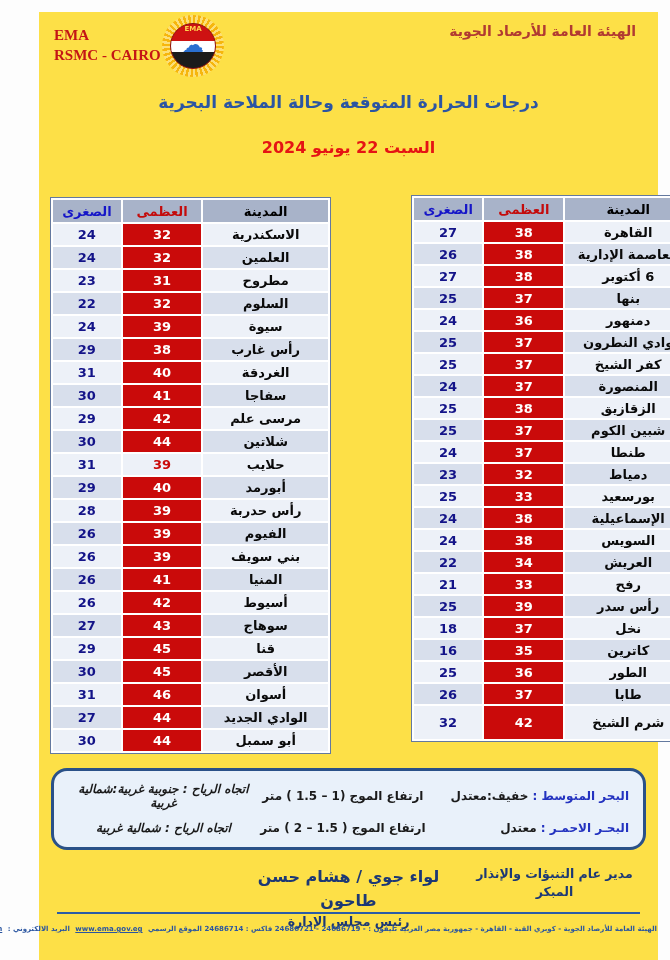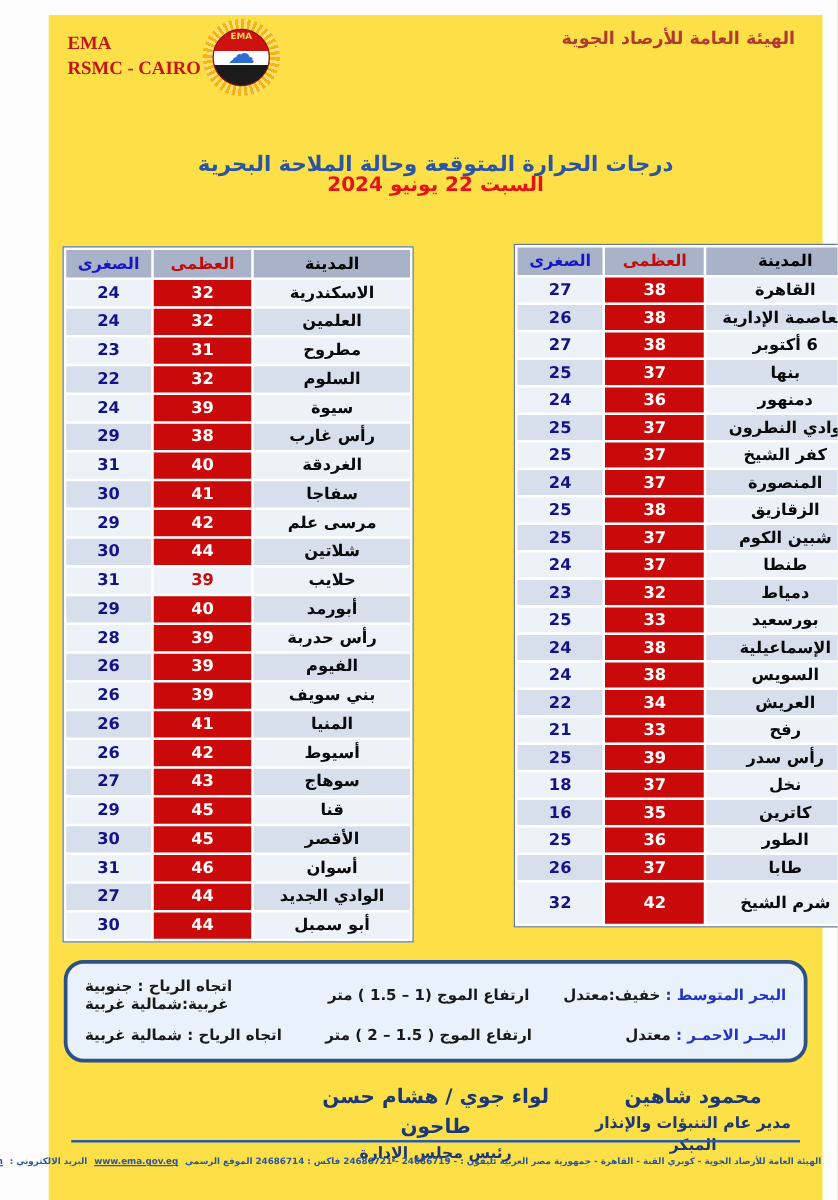--- a/index.html
+++ b/index.html
@@ -26,21 +26,21 @@
     background:linear-gradient(180deg,#ce1212 0%,#ce1212 38%,#ffffff 38%,#ffffff 64%,#1b1b1b 64%,#1b1b1b 100%);
     border:1px solid #8d0f0f;
   }
   .logo-ema { position:absolute; top:1px; width:100%; text-align:center; color:#ffd84d; font-size:7px; font-weight:bold; }
   .logo-cloud { position:absolute; top:50%; left:50%; transform:translate(-50%,-56%); color:#2a6fd0; font-size:22px; line-height:1; }
   .hdr-right {
     position:absolute; top:8px; right:22px; text-align:left;
     color:#b13a32; font-weight:bold; font-size:14px; line-height:1.6; direction:rtl;
   }
   .title {
-    position:absolute; top:110px; width:100%; text-align:center;
+    position:absolute; top:80px; width:100%; text-align:center;
     color:#2b55a3; font-weight:bold; font-size:17px; direction:rtl;
   }
   .date {
     position:absolute; top:126px; width:100%; text-align:center;
     color:#e51414; font-weight:bold; font-size:16px; direction:rtl;
   }
   
   .temps-table {
     position:absolute; border-collapse:separate; border-spacing:2px;
     background:#ffffff; border:1px solid #64799f; table-layout:fixed; direction:rtl;
@@ -67,21 +67,21 @@
     border:3px solid #2a5188; border-radius:16px; background:#e9f1fa;
     direction:rtl; padding:9px 14px 6px 14px;
   }
   .marine-row {
     display:grid; grid-template-columns:36% 30% 34%; align-items:center;
     height:32px; font-size:12px; font-weight:bold; color:#1a1a1a;
   }
   .sea-name { color:#2433c0; }
   .marine-cell-sea  { text-align:right; }
   .marine-cell-wave { text-align:center; }
-  .marine-cell-wind { text-align:left; }
+  .marine-cell-wind { text-align:center;font-style:italic; }
   
   .signatures {
     position:absolute; top:853px; left:0; right:0; direction:rtl;
     display:grid; grid-template-columns:1fr 1.25fr 1fr; padding:0 12px;
     color:#1c3875; font-weight:bold; text-align:center;
   }
   .signer-name  { font-size:16px; line-height:1.5; }
   .signer-title { font-size:12.5px; line-height:1.4; }
   .footer-divider {
     position:absolute; top:900px; left:18px; right:18px; height:0;
@@ -445,21 +445,20 @@
           <span>معتدل</span>
         </div>
         <div class="marine-cell-wave">ارتفاع الموج ( 1.5 – 2 ) متر</div>
         <div class="marine-cell-wind">اتجاه الرياح : شمالية غربية</div>
       </div>
     </div>
 
   <div class="signatures">
 
       <div>
-        <div class="signer-name">محمود شاهين</div>
         <div class="signer-title">مدير عام التنبؤات والإنذار المبكر</div>
       </div>
 
 
       <div>
         <div class="signer-name">لواء جوي / هشام حسن طاحون</div>
         <div class="signer-title">رئيس مجلس الإدارة</div>
       </div>
     </div>
 

